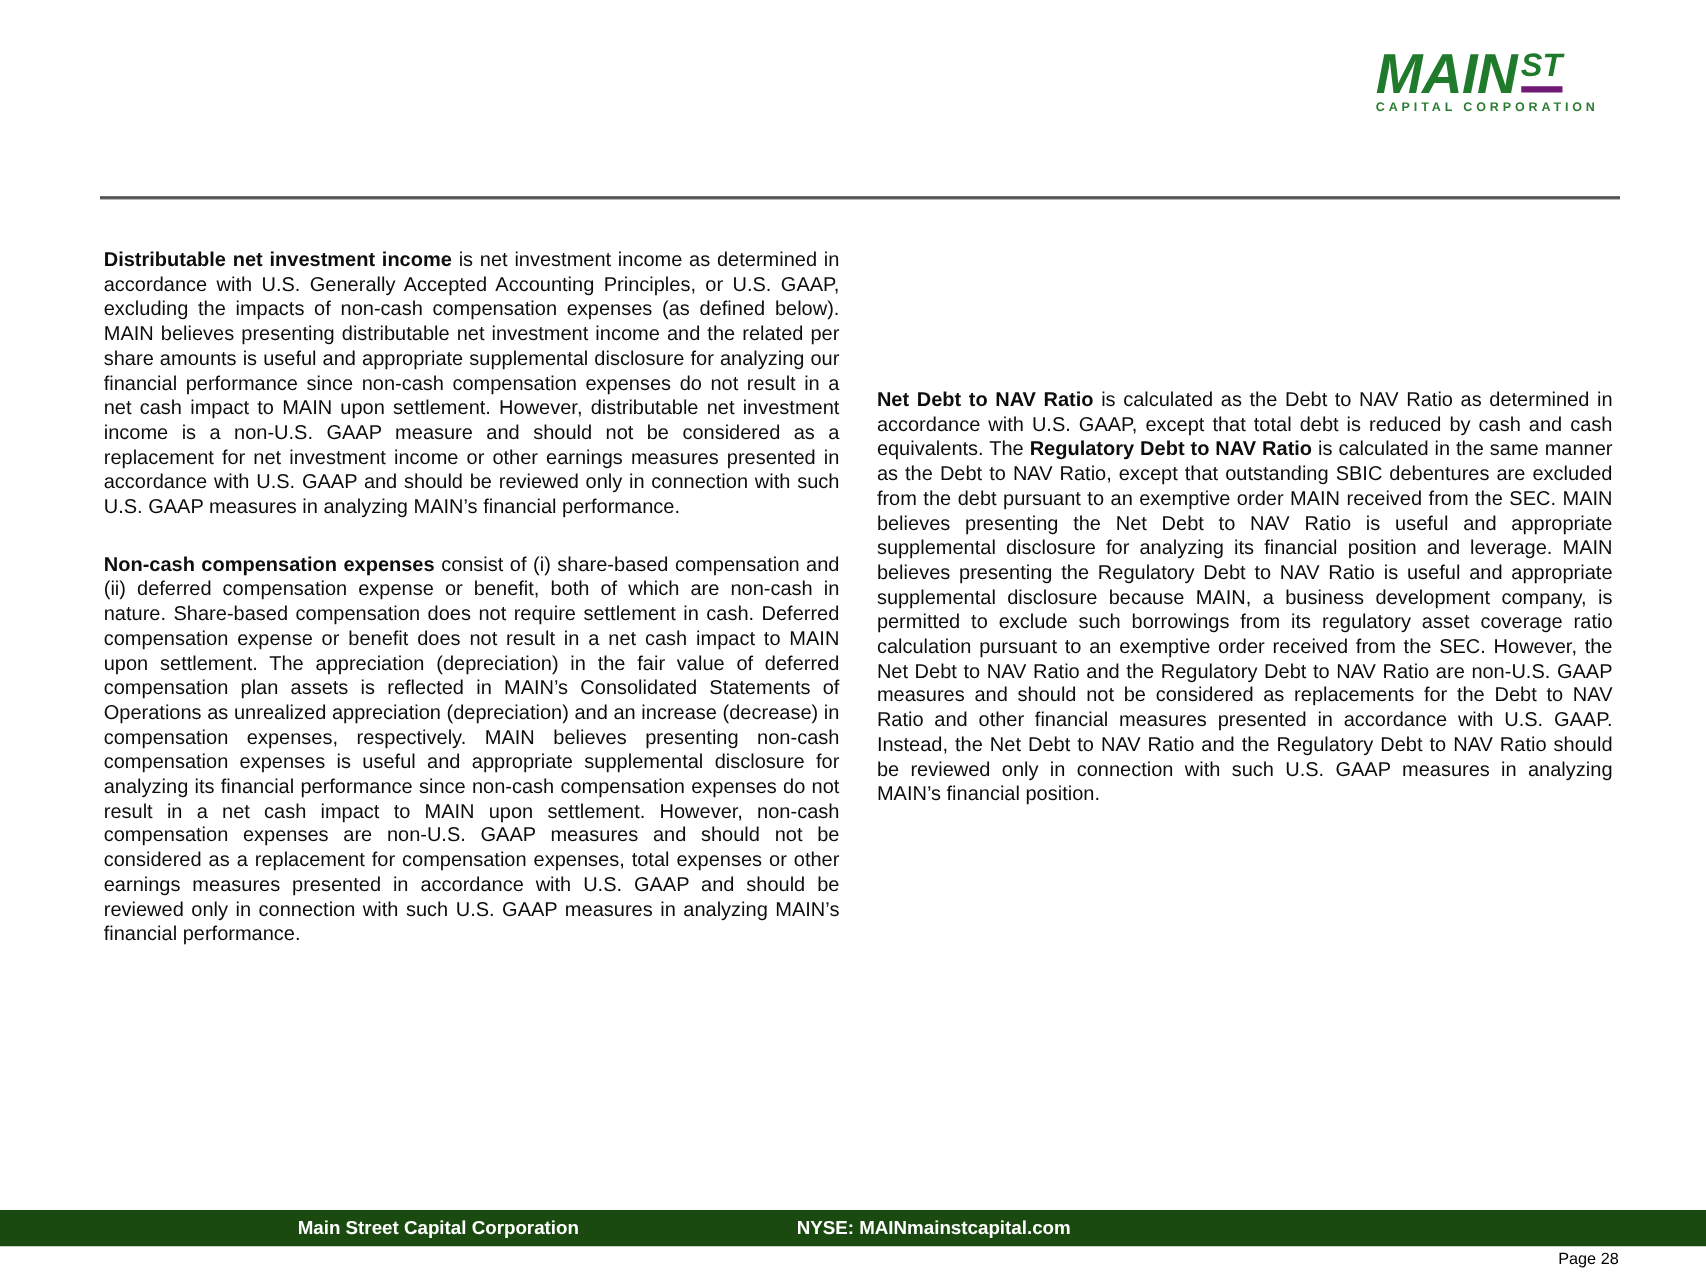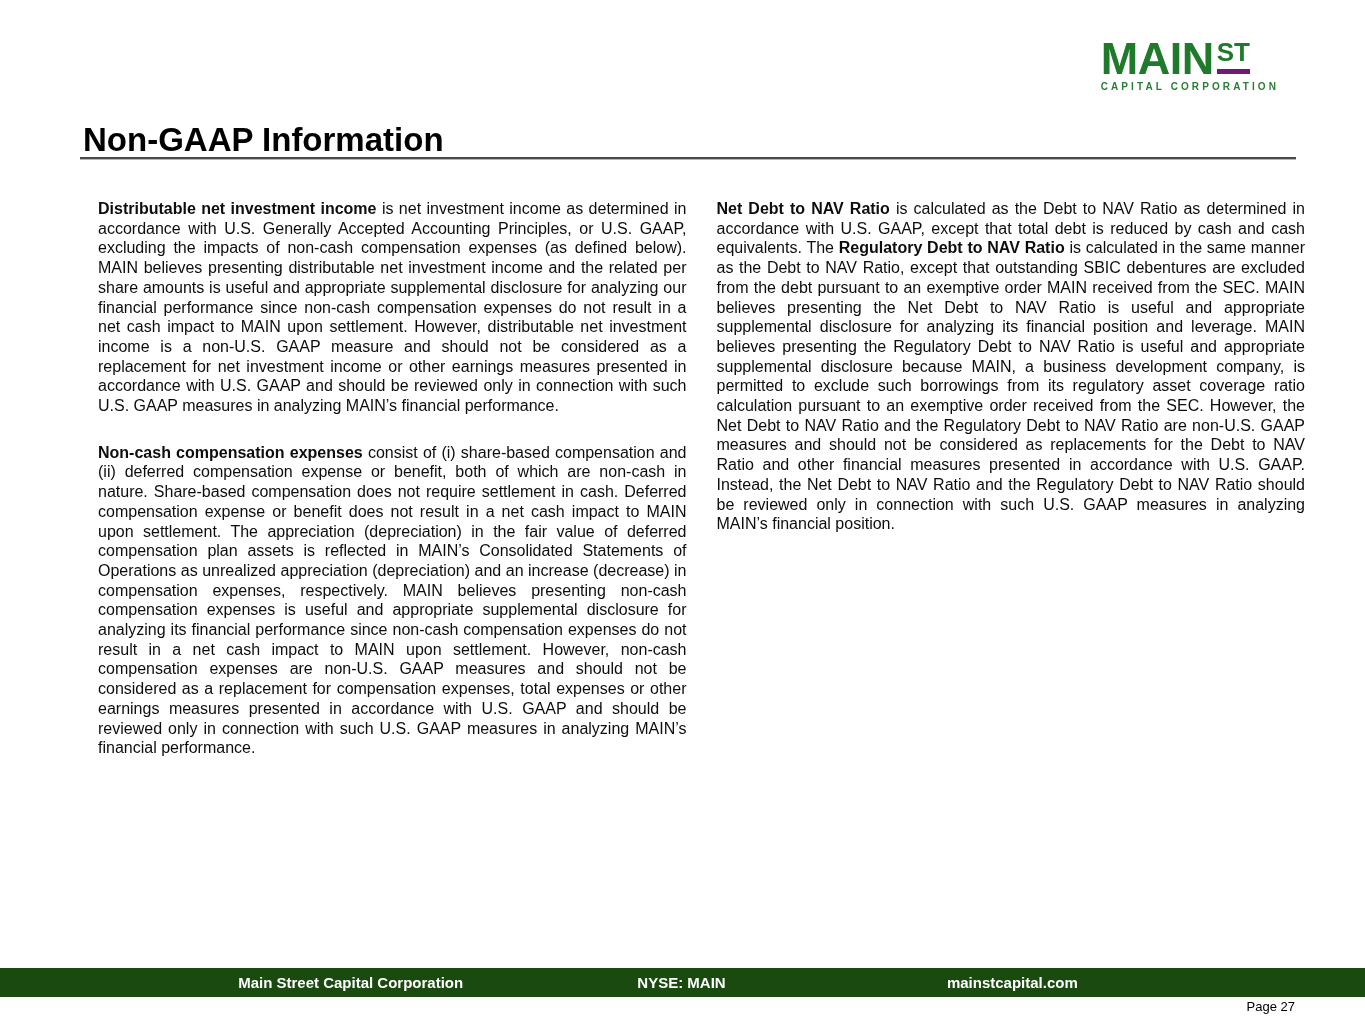--- a/index.html
+++ b/index.html
@@ -7,21 +7,21 @@
     width:1365px; height:1024px;
     background:#ffffff;
     font-family:"Liberation Sans", sans-serif;
     position:relative; overflow:hidden;
     -webkit-font-smoothing:antialiased;
   }
   .slide { position:absolute; inset:0; }
 
   
   .logo { position:absolute; top:36px; right:86px; color:#1f7a2c; }
-  .logo-top { display:flex; align-items:flex-start; }
+  .logo-top { display:flex; align-items:flex-start;font-style:italic; }
   .logo-main { font-weight:bold; font-size:45px; line-height:1; letter-spacing:-0.5px; }
   .logo-st {
     font-weight:bold; font-size:26px; line-height:1;
     margin-left:3px; margin-top:3px;
     padding-bottom:4px;
     border-bottom:5px solid #701a75;
   }
   .logo-sub {
     font-size:10px; font-weight:bold; letter-spacing:3.1px;
     margin-top:0; white-space:nowrap; color:#2a7d33;
@@ -32,74 +32,73 @@
     position:absolute; left:83px; top:121px; margin:0;
     font-size:33px; font-weight:bold; color:#000000;
   }
   .rule {
     position:absolute; left:80px; top:157px; width:1216px; height:2px;
     background:#4a4a4a; border-bottom:1px solid #b5b5b5;
   }
 
   
   .content {
-    position:absolute; left:98px; top:199px; width:1207px;
-    display:flex; gap:30px;
+    position:absolute; left:83px; top:199px; width:1207px;
+    display:flex; gap:30px;align-items:center;
   }
   .col { flex:1; min-width:0; }
   .col p {
     margin:0 0 27px 0;
     font-size:16px; line-height:19.7px;
     text-align:justify; color:#0d0d0d;
   }
   .col p b { font-weight:bold; }
 
   
   .footer-bar {
     position:absolute; left:0; top:968px; width:100%; height:29px;
     background:#1a4a0f; color:#ffffff;
     display:flex; align-items:center;
     font-weight:bold; font-size:15px;
     box-sizing:border-box; padding:0 66px 0 64px;
   }
   .f-left  { flex:1; text-align:center;  white-space:nowrap; }
   .f-center{ flex:0 0 auto; white-space:nowrap; }
-  .f-right { flex:1; text-align:center; white-space:nowrap; }
+  .f-right { flex:1; text-align:left; white-space:nowrap; }
   .page-num {
     position:absolute; top:999px; right:70px;
     font-size:13px; color:#000000;
   }
 </style>
 </head>
 <body>
 
 <div class="slide">
 
   <div class="logo">
     <div class="logo-top">
       <span class="logo-main">MAIN</span>
       <span class="logo-st">ST</span>
     </div>
     <div class="logo-sub">CAPITAL CORPORATION</div>
   </div>
 
-  <h1 class="title">Non-GAAP Information</h1>
   <div class="rule"></div>
 
   <div class="content">
     <div class="col">
       <p><b>Distributable net investment income</b><span> is net investment income as determined in accordance with U.S. Generally Accepted Accounting Principles, or U.S. GAAP, excluding the impacts of non-cash compensation expenses (as defined below). MAIN believes presenting distributable net investment income and the related per share amounts is useful and appropriate supplemental disclosure for analyzing our financial performance since non-cash compensation expenses do not result in a net cash impact to MAIN upon settlement. However, distributable net investment income is a non-U.S. GAAP measure and should not be considered as a replacement for net investment income or other earnings measures presented in accordance with U.S. GAAP and should be reviewed only in connection with such U.S. GAAP measures in analyzing MAIN’s financial performance.</span></p>
       <p><b>Non-cash compensation expenses</b><span> consist of (i) share-based compensation and (ii) deferred compensation expense or benefit, both of which are non-cash in nature. Share-based compensation does not require settlement in cash. Deferred compensation expense or benefit does not result in a net cash impact to MAIN upon settlement. The appreciation (depreciation) in the fair value of deferred compensation plan assets is reflected in MAIN’s Consolidated Statements of Operations as unrealized appreciation (depreciation) and an increase (decrease) in compensation expenses, respectively. MAIN believes presenting non-cash compensation expenses is useful and appropriate supplemental disclosure for analyzing its financial performance since non-cash compensation expenses do not result in a net cash impact to MAIN upon settlement. However, non-cash compensation expenses are non-U.S. GAAP measures and should not be considered as a replacement for compensation expenses, total expenses or other earnings measures presented in accordance with U.S. GAAP and should be reviewed only in connection with such U.S. GAAP measures in analyzing MAIN’s financial performance.</span></p>
     </div>
     <div class="col">
       <p><b>Net Debt to NAV Ratio</b><span> is calculated as the Debt to NAV Ratio as determined in accordance with U.S. GAAP, except that total debt is reduced by cash and cash equivalents.  The </span><b>Regulatory Debt to NAV Ratio</b><span> is calculated in the same manner as the Debt to NAV Ratio, except that outstanding SBIC debentures are excluded from the debt pursuant to an exemptive order MAIN received from the SEC. MAIN believes presenting the Net Debt to NAV Ratio is useful and appropriate supplemental disclosure for analyzing its financial position and leverage. MAIN believes presenting the Regulatory Debt to NAV Ratio is useful and appropriate supplemental disclosure because MAIN, a business development company, is permitted to exclude such borrowings from its regulatory asset coverage ratio calculation pursuant to an exemptive order received from the SEC. However, the Net Debt to NAV Ratio and the Regulatory Debt to NAV Ratio are non-U.S. GAAP measures and should not be considered as replacements for the Debt to NAV Ratio and other financial measures presented in accordance with U.S. GAAP.  Instead, the Net Debt to NAV Ratio and the Regulatory Debt to NAV Ratio should be reviewed only in connection with such U.S. GAAP measures in analyzing MAIN’s financial position.</span></p>
     </div>
   </div>
 
   <div class="footer-bar">
     <span class="f-left">Main Street Capital Corporation</span>
     <span class="f-center">NYSE: MAIN</span>
     <span class="f-right">mainstcapital.com</span>
   </div>
 
-  <div class="page-num">Page 27</div>
+  <div class="page-num">Page 28</div>
 
 </div>
 
 </body></html>

